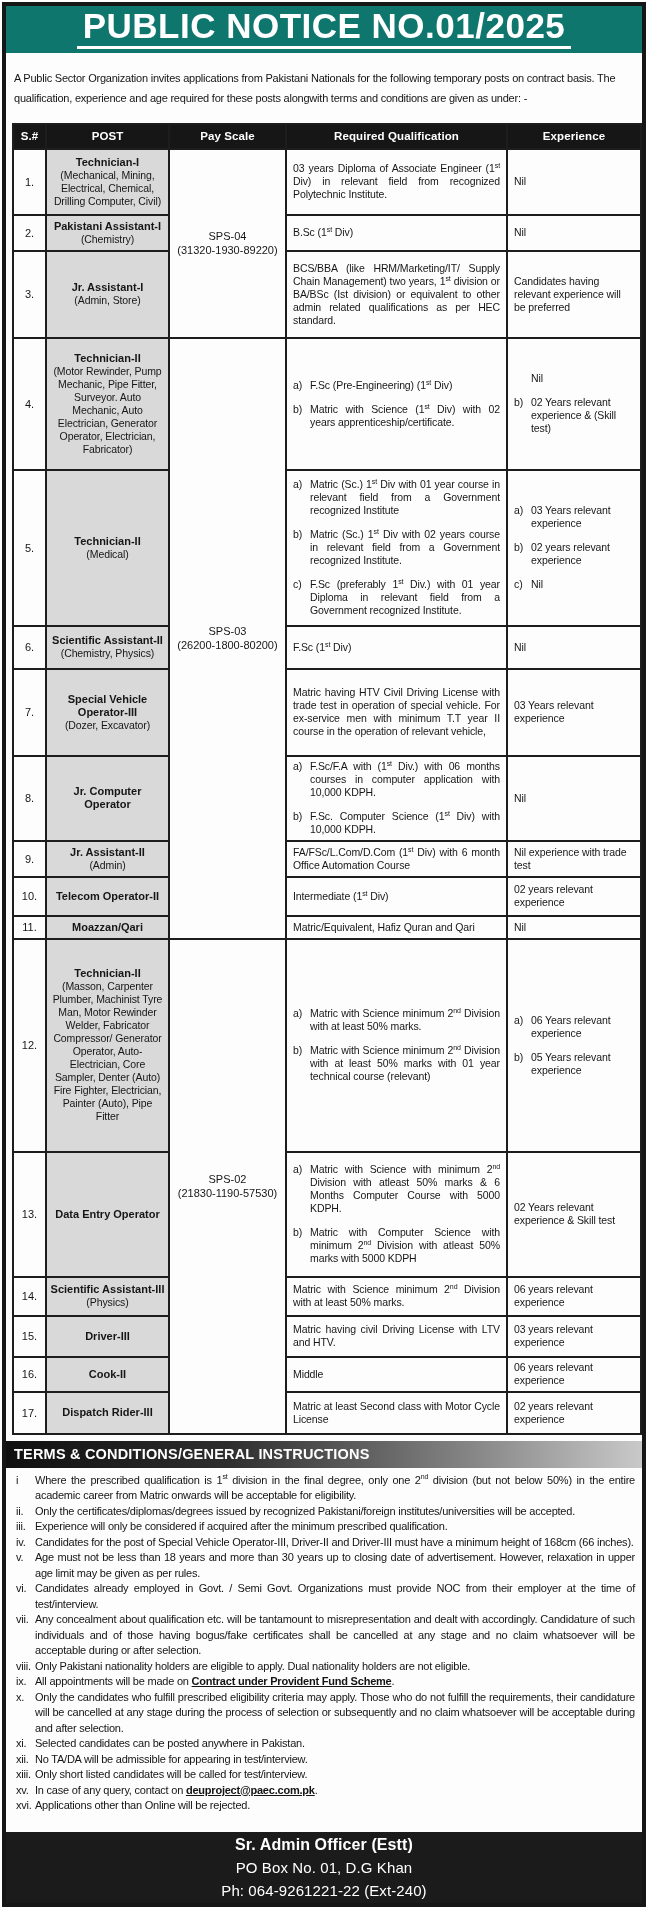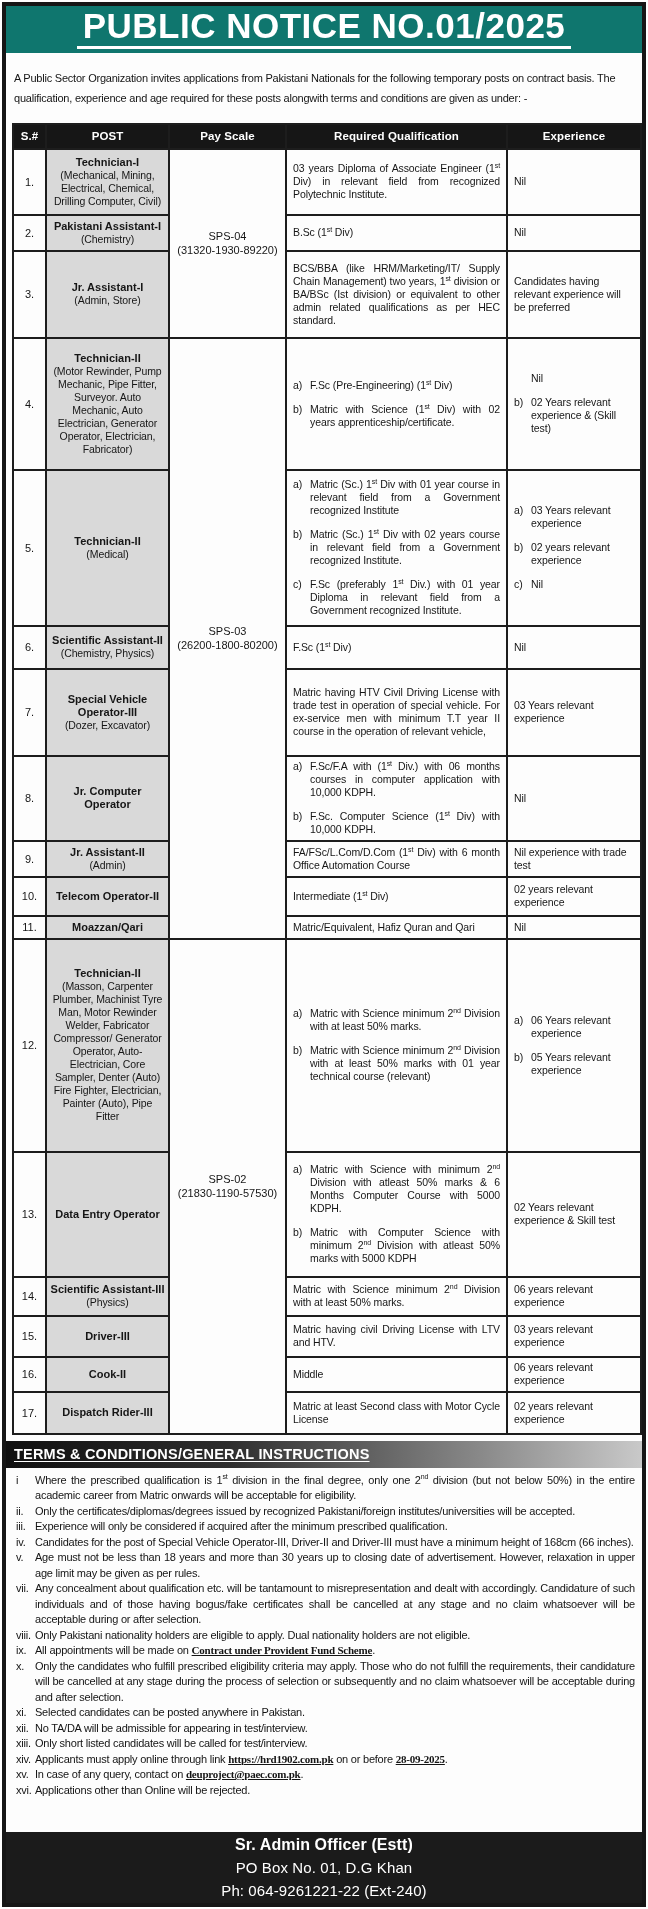--- a/index.html
+++ b/index.html
@@ -39,26 +39,26 @@
   .item + .item{margin-top:11px;}
   .itag{flex:0 0 17px;}
   .itxt{flex:1;}
   .qual-cell .itxt{text-align:justify;}
   .exp-cell .itxt{text-align:left;}
   sup{font-size:7px;line-height:0;}
   
   .terms-bar{margin-top:6px;height:27px;flex:0 0 auto;display:flex;align-items:center;
     padding:0 8px;background:linear-gradient(90deg,#101010 0%,#2e2e2e 35%,#8a8a8a 75%,#c9c9c9 100%);}
   .terms-heading{color:#fff;font-weight:bold;font-size:14.5px;letter-spacing:.2px;
-    text-decoration:underline;text-underline-offset:2px;}
+    text-underline-offset:2px;}
   .terms-list{flex:1 1 auto;overflow:hidden;padding:5px 7px 3px 2px;}
   .term-row{display:flex;font-size:11px;line-height:15.5px;letter-spacing:-.22px;color:#141414;}
   .term-num{flex:0 0 27px;padding-left:8px;}
   .term-text{flex:1;text-align:justify;}
-  .bu{font-weight:bold;text-decoration:underline;font-family:Liberation Serif, serif;}
+  .bu{font-weight:bold;text-decoration:underline;}
   
   .page-footer{flex:0 0 auto;height:71px;background:#1b1b1b;color:#fff;
     display:flex;flex-direction:column;align-items:center;justify-content:center;text-align:center;}
   .footer-line{font-size:15px;line-height:23px;letter-spacing:.1px;}
   .footer-line.first{font-weight:bold;font-size:16px;}
 </style>
 </head>
 <body>
 
 <div class="page">
@@ -400,20 +400,24 @@
         </div>
         <div class="term-row">
           <span class="term-num">iv.</span>
           <div class="term-text"><span>Candidates for the post of Special Vehicle Operator-III, Driver-II and Driver-III must have a minimum height of 168cm (66 inches).</span></div>
         </div>
         <div class="term-row">
           <span class="term-num">v.</span>
           <div class="term-text"><span>Age must not be less than 18 years and more than 30 years up to closing date of advertisement. However, relaxation in upper age limit may be given as per rules.</span></div>
         </div>
         <div class="term-row">
+          <span class="term-num">vi.</span>
+          <div class="term-text"><span>Candidates already employed in Govt. / Semi Govt. Organizations must provide NOC from their employer at the time of test/interview.</span></div>
+        </div>
+        <div class="term-row">
           <span class="term-num">vii.</span>
           <div class="term-text"><span>Any concealment about qualification etc. will be tantamount to misrepresentation and dealt with accordingly. Candidature of such individuals and of those having bogus/fake certificates shall be cancelled at any stage and no claim whatsoever will be acceptable during or after selection.</span></div>
         </div>
         <div class="term-row">
           <span class="term-num">viii.</span>
           <div class="term-text"><span>Only Pakistani nationality holders are eligible to apply. Dual nationality holders are not eligible.</span></div>
         </div>
         <div class="term-row">
           <span class="term-num">ix.</span>
           <div class="term-text"><span>All appointments will be made on </span><span class="bu">Contract under Provident Fund Scheme</span><span>.</span></div>
@@ -426,24 +430,20 @@
           <span class="term-num">xi.</span>
           <div class="term-text"><span>Selected candidates can be posted anywhere in Pakistan.</span></div>
         </div>
         <div class="term-row">
           <span class="term-num">xii.</span>
           <div class="term-text"><span>No TA/DA will be admissible for appearing in test/interview.</span></div>
         </div>
         <div class="term-row">
           <span class="term-num">xiii.</span>
           <div class="term-text"><span>Only short listed candidates will be called for test/interview.</span></div>
-        </div>
-        <div class="term-row">
-          <span class="term-num">xiv.</span>
-          <div class="term-text"><span>Applicants must apply online through link </span><span class="bu">https://hrd1902.com.pk</span><span> on or before </span><span class="bu">28-09-2025</span><span>.</span></div>
         </div>
         <div class="term-row">
           <span class="term-num">xv.</span>
           <div class="term-text"><span>In case of any query, contact on </span><span class="bu">deuproject@paec.com.pk</span><span>.</span></div>
         </div>
         <div class="term-row">
           <span class="term-num">xvi.</span>
           <div class="term-text"><span>Applications other than Online will be rejected.</span></div>
         </div>
       </div>

